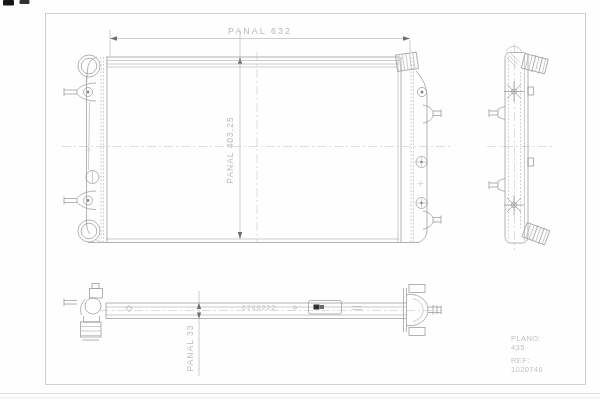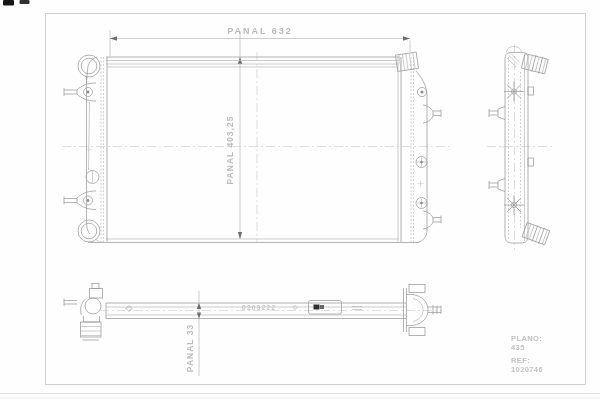--- a/index.html
+++ b/index.html
@@ -1,16 +1,16 @@
 <!DOCTYPE html>
 <html><head>
 <meta charset="utf-8">
 <style>
   html,body{margin:0;padding:0;background:#ffffff;}
-  .canvas{position:relative;width:600px;height:400px;background:#fefefe;overflow:hidden;font-weight:bold;}
+  .canvas{position:relative;width:600px;height:400px;background:#fefefe;overflow:hidden;}
   svg{display:block;}
   .ln{stroke:#9f9f9f;fill:none;stroke-width:.8;}
   .lt{stroke:#b7b7b7;fill:none;stroke-width:.7;}
   .cl{stroke:#d0d0d0;fill:none;stroke-width:.7;}
   .dash{stroke-dasharray:9 3 2 3;}
   .zz{stroke-dasharray:1.8 1.8;}
   .dark{fill:#6e6e6e;stroke:none;}
   .dot{fill:#8a8a8a;stroke:none;}
   text{font-family:"Liberation Sans", sans-serif;}
   .dimtxt{fill:#b9b9b9;font-size:9px;letter-spacing:2px;}

